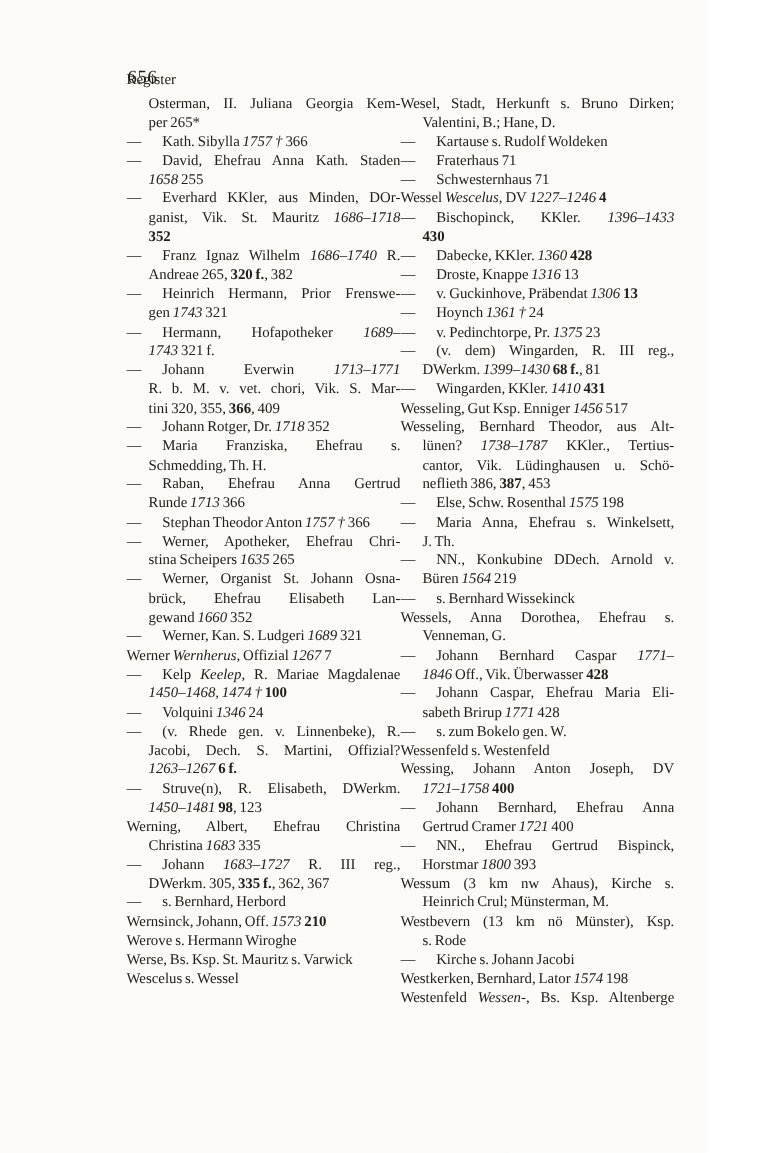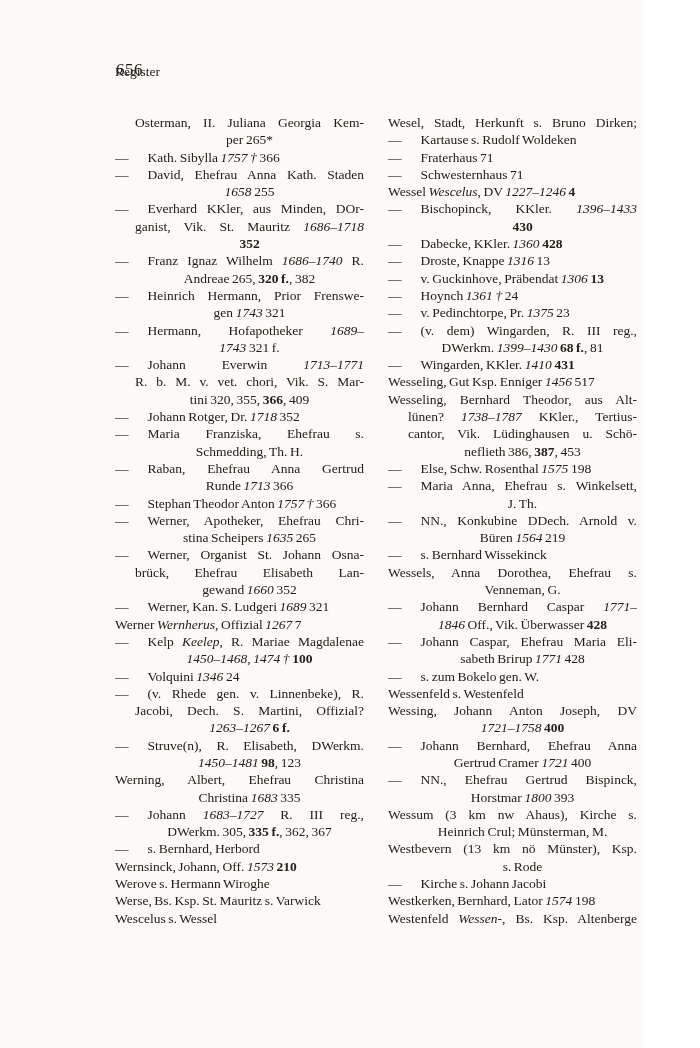--- a/index.html
+++ b/index.html
@@ -11,31 +11,31 @@
   }
   .pagenum {
     position:absolute; left:116px; top:60px;
     font-size:17px; letter-spacing:0.5px;
   }
   .title {
     position:absolute; left:115px; top:64px; width:522px;
     font-size:13.5px;
   }
   .columns {
-    position:absolute; left:115px; top:114px; width:522px;
-    display:flex; gap:24px;
+    position:absolute; left:115px; top:85px; width:522px;
+    display:flex; 
   }
   .col { width:249px; }
   .line {
     height:17.3px; line-height:17.3px; font-size:13.5px;
     overflow:hidden; white-space:nowrap;
     padding-left:20px; text-indent:-20px;
     word-spacing:-0.8px;
   }
-  .line.cont { text-indent:0;text-align:center; }
+  .line.cont { text-indent:0; }
   .line.just {
     white-space:normal;
     text-align:justify; text-align-last:justify;
   }
   .dash { margin-right:19px; }
   .i { font-style:italic; }
   .b { font-weight:bold; }
 </style>
 </head>
 <body>
@@ -90,20 +90,21 @@
         <div class="line sub just"><span class="dash">—</span><span>Johann </span><span class="i">1683–1727</span><span> R. III reg.,</span></div>
         <div class="line cont"><span>DWerkm. 305, </span><span class="b">335 f.</span><span>, 362, 367</span></div>
         <div class="line sub"><span class="dash">—</span><span>s. Bernhard, Herbord</span></div>
         <div class="line main"><span>Wernsinck, Johann, Off. </span><span class="i">1573</span><span> </span><span class="b">210</span></div>
         <div class="line main"><span>Werove s. Hermann Wiroghe</span></div>
         <div class="line main"><span>Werse, Bs. Ksp. St. Mauritz s. Varwick</span></div>
         <div class="line main"><span>Wescelus s. Wessel</span></div>
       </div>
     <div class="col" id="col-right">
         <div class="line main just"><span>Wesel, Stadt, Herkunft s. Bruno Dirken;</span></div>
+        <div class="line cont"><span>Valentini, B.; Hane, D.</span></div>
         <div class="line sub"><span class="dash">—</span><span>Kartause s. Rudolf Woldeken</span></div>
         <div class="line sub"><span class="dash">—</span><span>Fraterhaus 71</span></div>
         <div class="line sub"><span class="dash">—</span><span>Schwesternhaus 71</span></div>
         <div class="line main"><span>Wessel </span><span class="i">Wescelus</span><span>, DV </span><span class="i">1227–1246</span><span> </span><span class="b">4</span></div>
         <div class="line sub just"><span class="dash">—</span><span>Bischopinck, KKler. </span><span class="i">1396–1433</span></div>
         <div class="line cont"><span class="b">430</span></div>
         <div class="line sub"><span class="dash">—</span><span>Dabecke, KKler. </span><span class="i">1360</span><span> </span><span class="b">428</span></div>
         <div class="line sub"><span class="dash">—</span><span>Droste, Knappe </span><span class="i">1316</span><span> 13</span></div>
         <div class="line sub"><span class="dash">—</span><span>v. Guckinhove, Präbendat </span><span class="i">1306</span><span> </span><span class="b">13</span></div>
         <div class="line sub"><span class="dash">—</span><span>Hoynch </span><span class="i">1361 †</span><span> 24</span></div>

